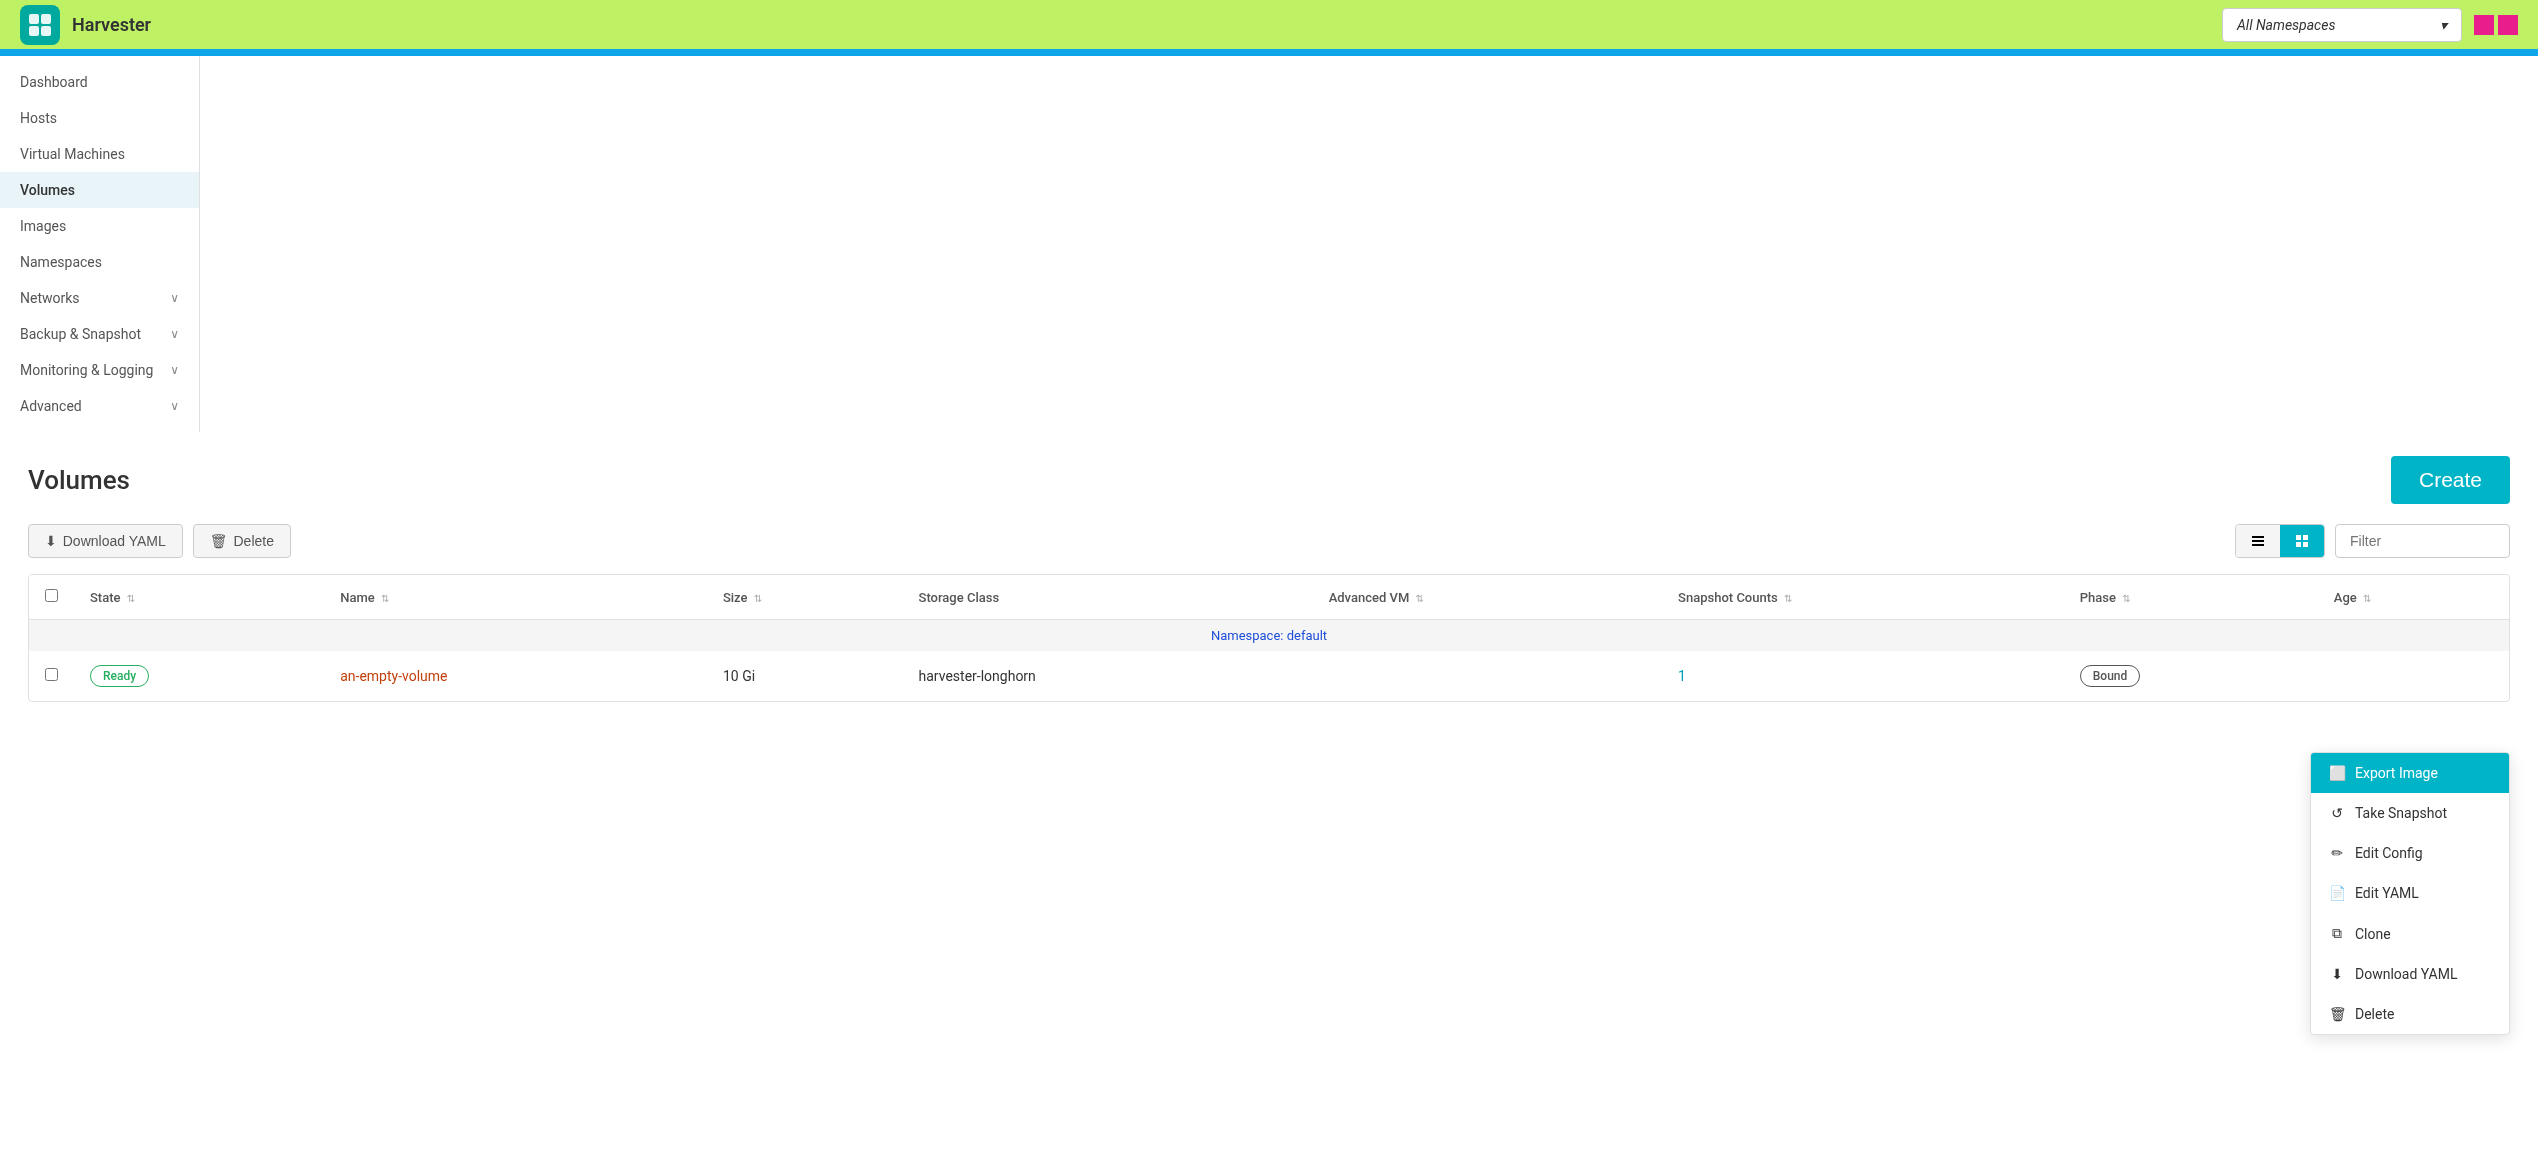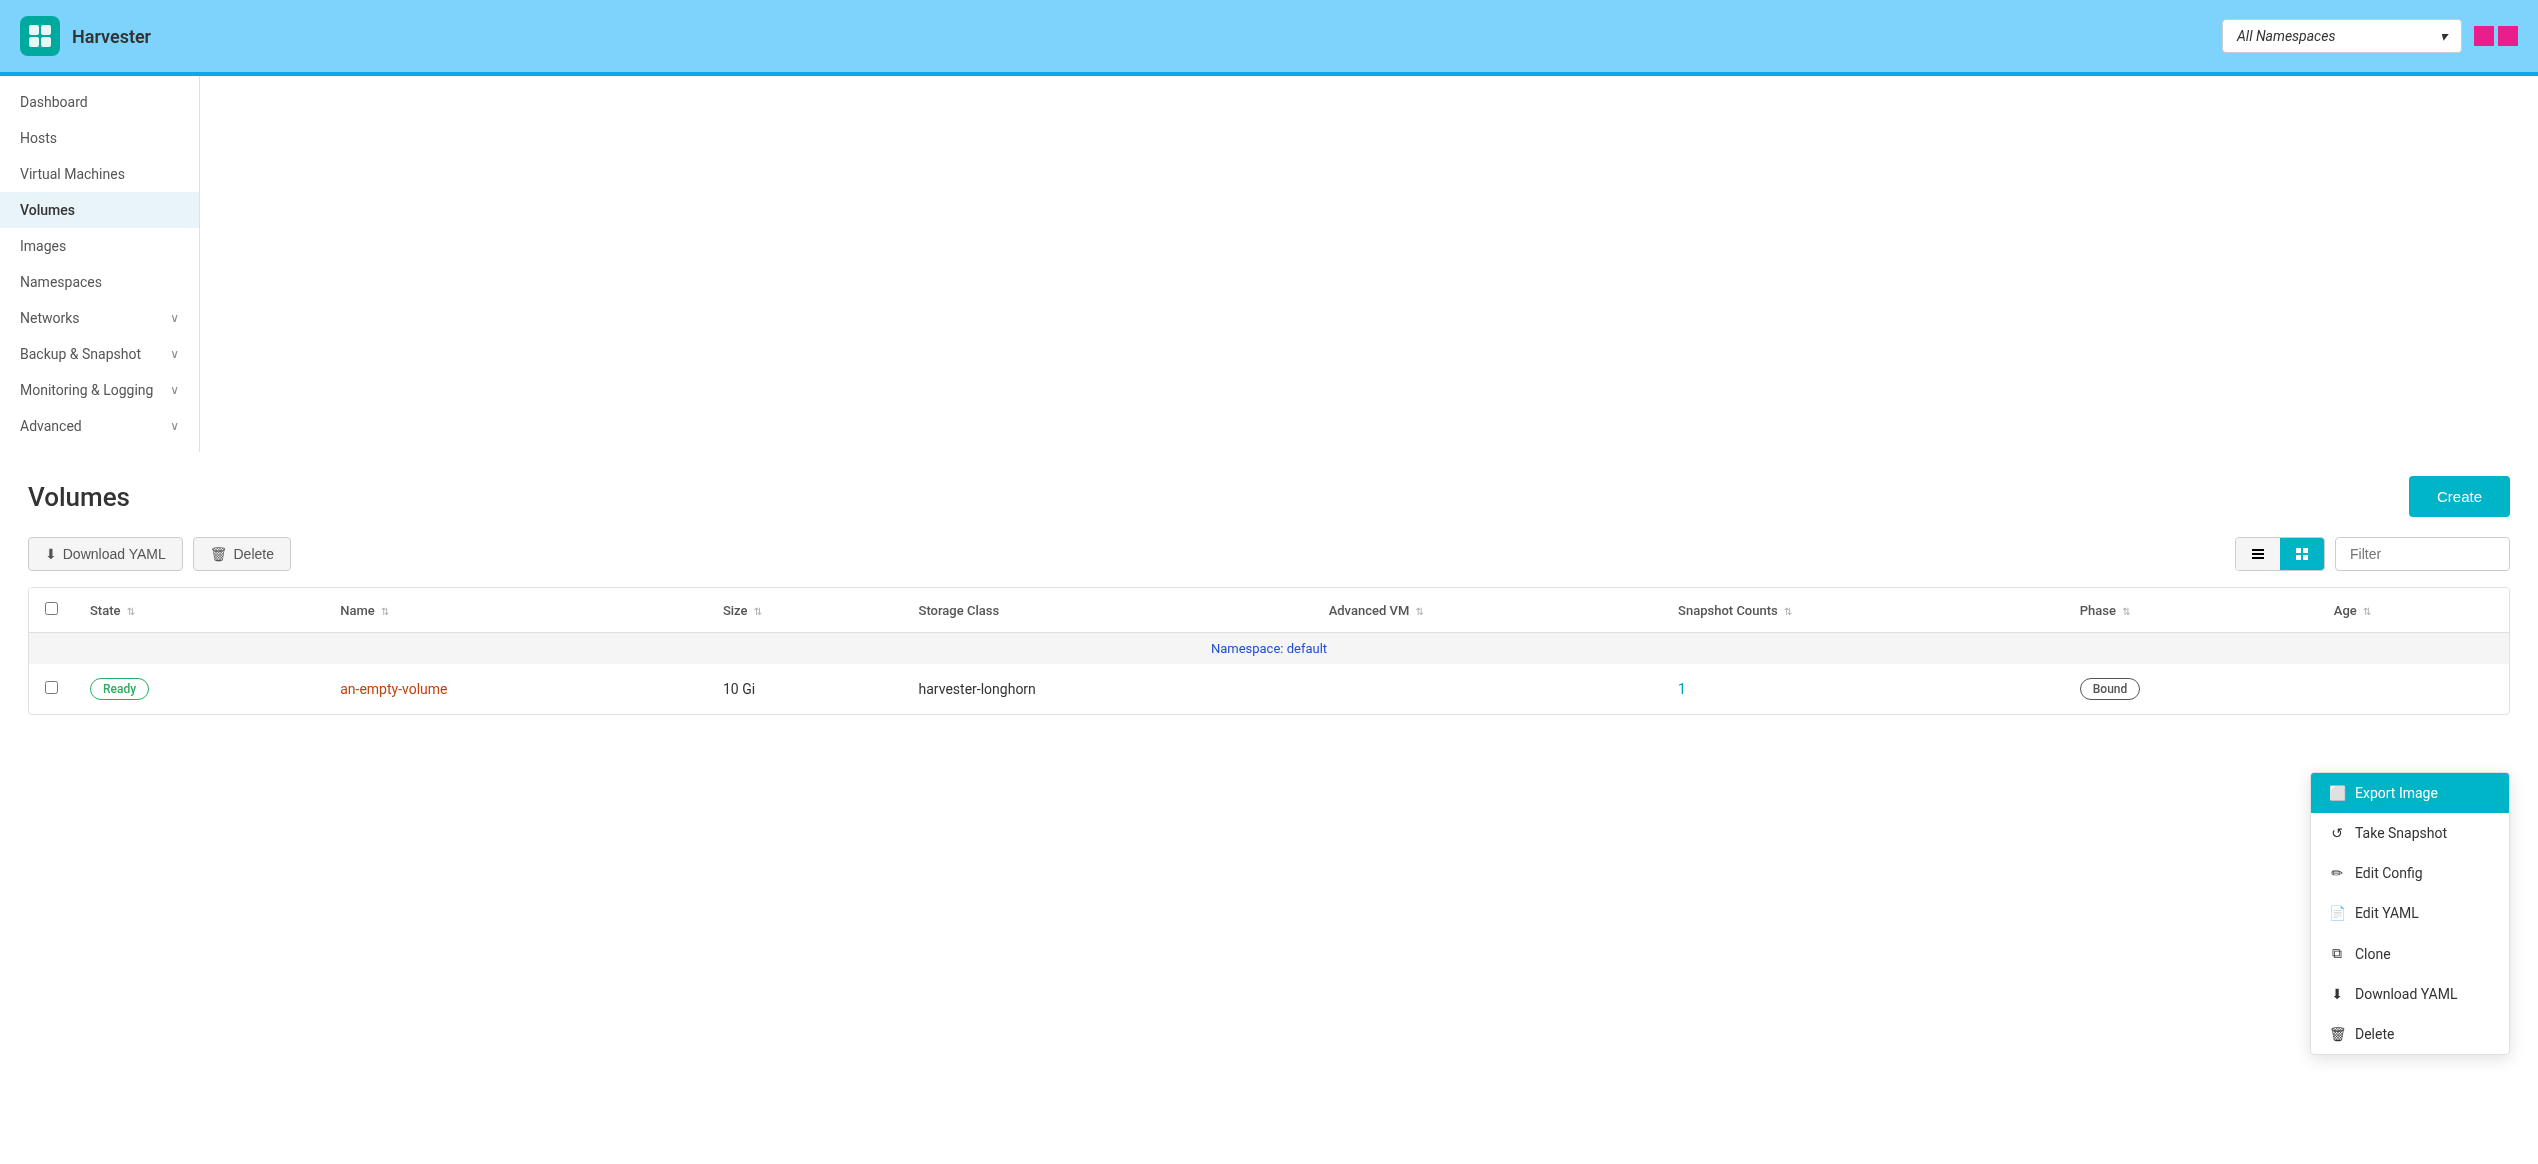--- a/index.html
+++ b/index.html
@@ -1,22 +1,22 @@
 <!DOCTYPE html>
 <html><head>
   <meta charset="utf-8">
   <style>
     * { box-sizing: border-box; margin: 0; padding: 0; }
     body { font-family: -apple-system, BlinkMacSystemFont, 'Segoe UI', Roboto, sans-serif; background: #fff; color: #333; font-size: 14px; }
 
     
     .header {
       display: flex; align-items: center; justify-content: space-between;
-      padding: 0 20px; height: 76px; border-bottom: 4px solid #0ea5e9;
-      background: #7dd3fc;
+      padding: 0 20px; height: 56px; border-bottom: 7px solid #0ea5e9;
+      background: #bef264;
     }
     .header-left { display: flex; align-items: center; gap: 12px; }
     .logo {
       width: 40px; height: 40px; background: #00a99d; border-radius: 8px;
       display: flex; align-items: center; justify-content: center;
     }
     .logo svg { width: 26px; height: 26px; }
     .app-title { font-size: 18px; font-weight: 600; color: #333; }
     .header-right { display: flex; align-items: center; gap: 12px; }
     .namespace-select {
@@ -46,21 +46,21 @@
     .chevron { font-size: 12px; color: #888; }
 
     
     .main { flex: 1; padding: 24px 28px; overflow-y: auto; position: relative; }
 
     .page-header { display: flex; align-items: center; justify-content: space-between; margin-bottom: 20px; }
     .page-title { font-size: 26px; font-weight: 500; color: #333; }
 
     .create-btn {
       background: #00b4c8; color: #fff; border: none; border-radius: 4px;
-      padding: 12px 28px; font-size: 15px; font-weight: 500; cursor: pointer;
+      padding: 12px 28px; font-size: 21px; font-weight: 500; cursor: pointer;
     }
 
     
     .toolbar { display: flex; align-items: center; gap: 10px; margin-bottom: 16px; }
     .toolbar-btn {
       display: flex; align-items: center; gap: 6px;
       border: 1px solid #ccc; background: #f5f5f5; border-radius: 4px;
       padding: 8px 16px; cursor: pointer; font-size: 14px; color: #555;
     }
     .toolbar-spacer { flex: 1; }

